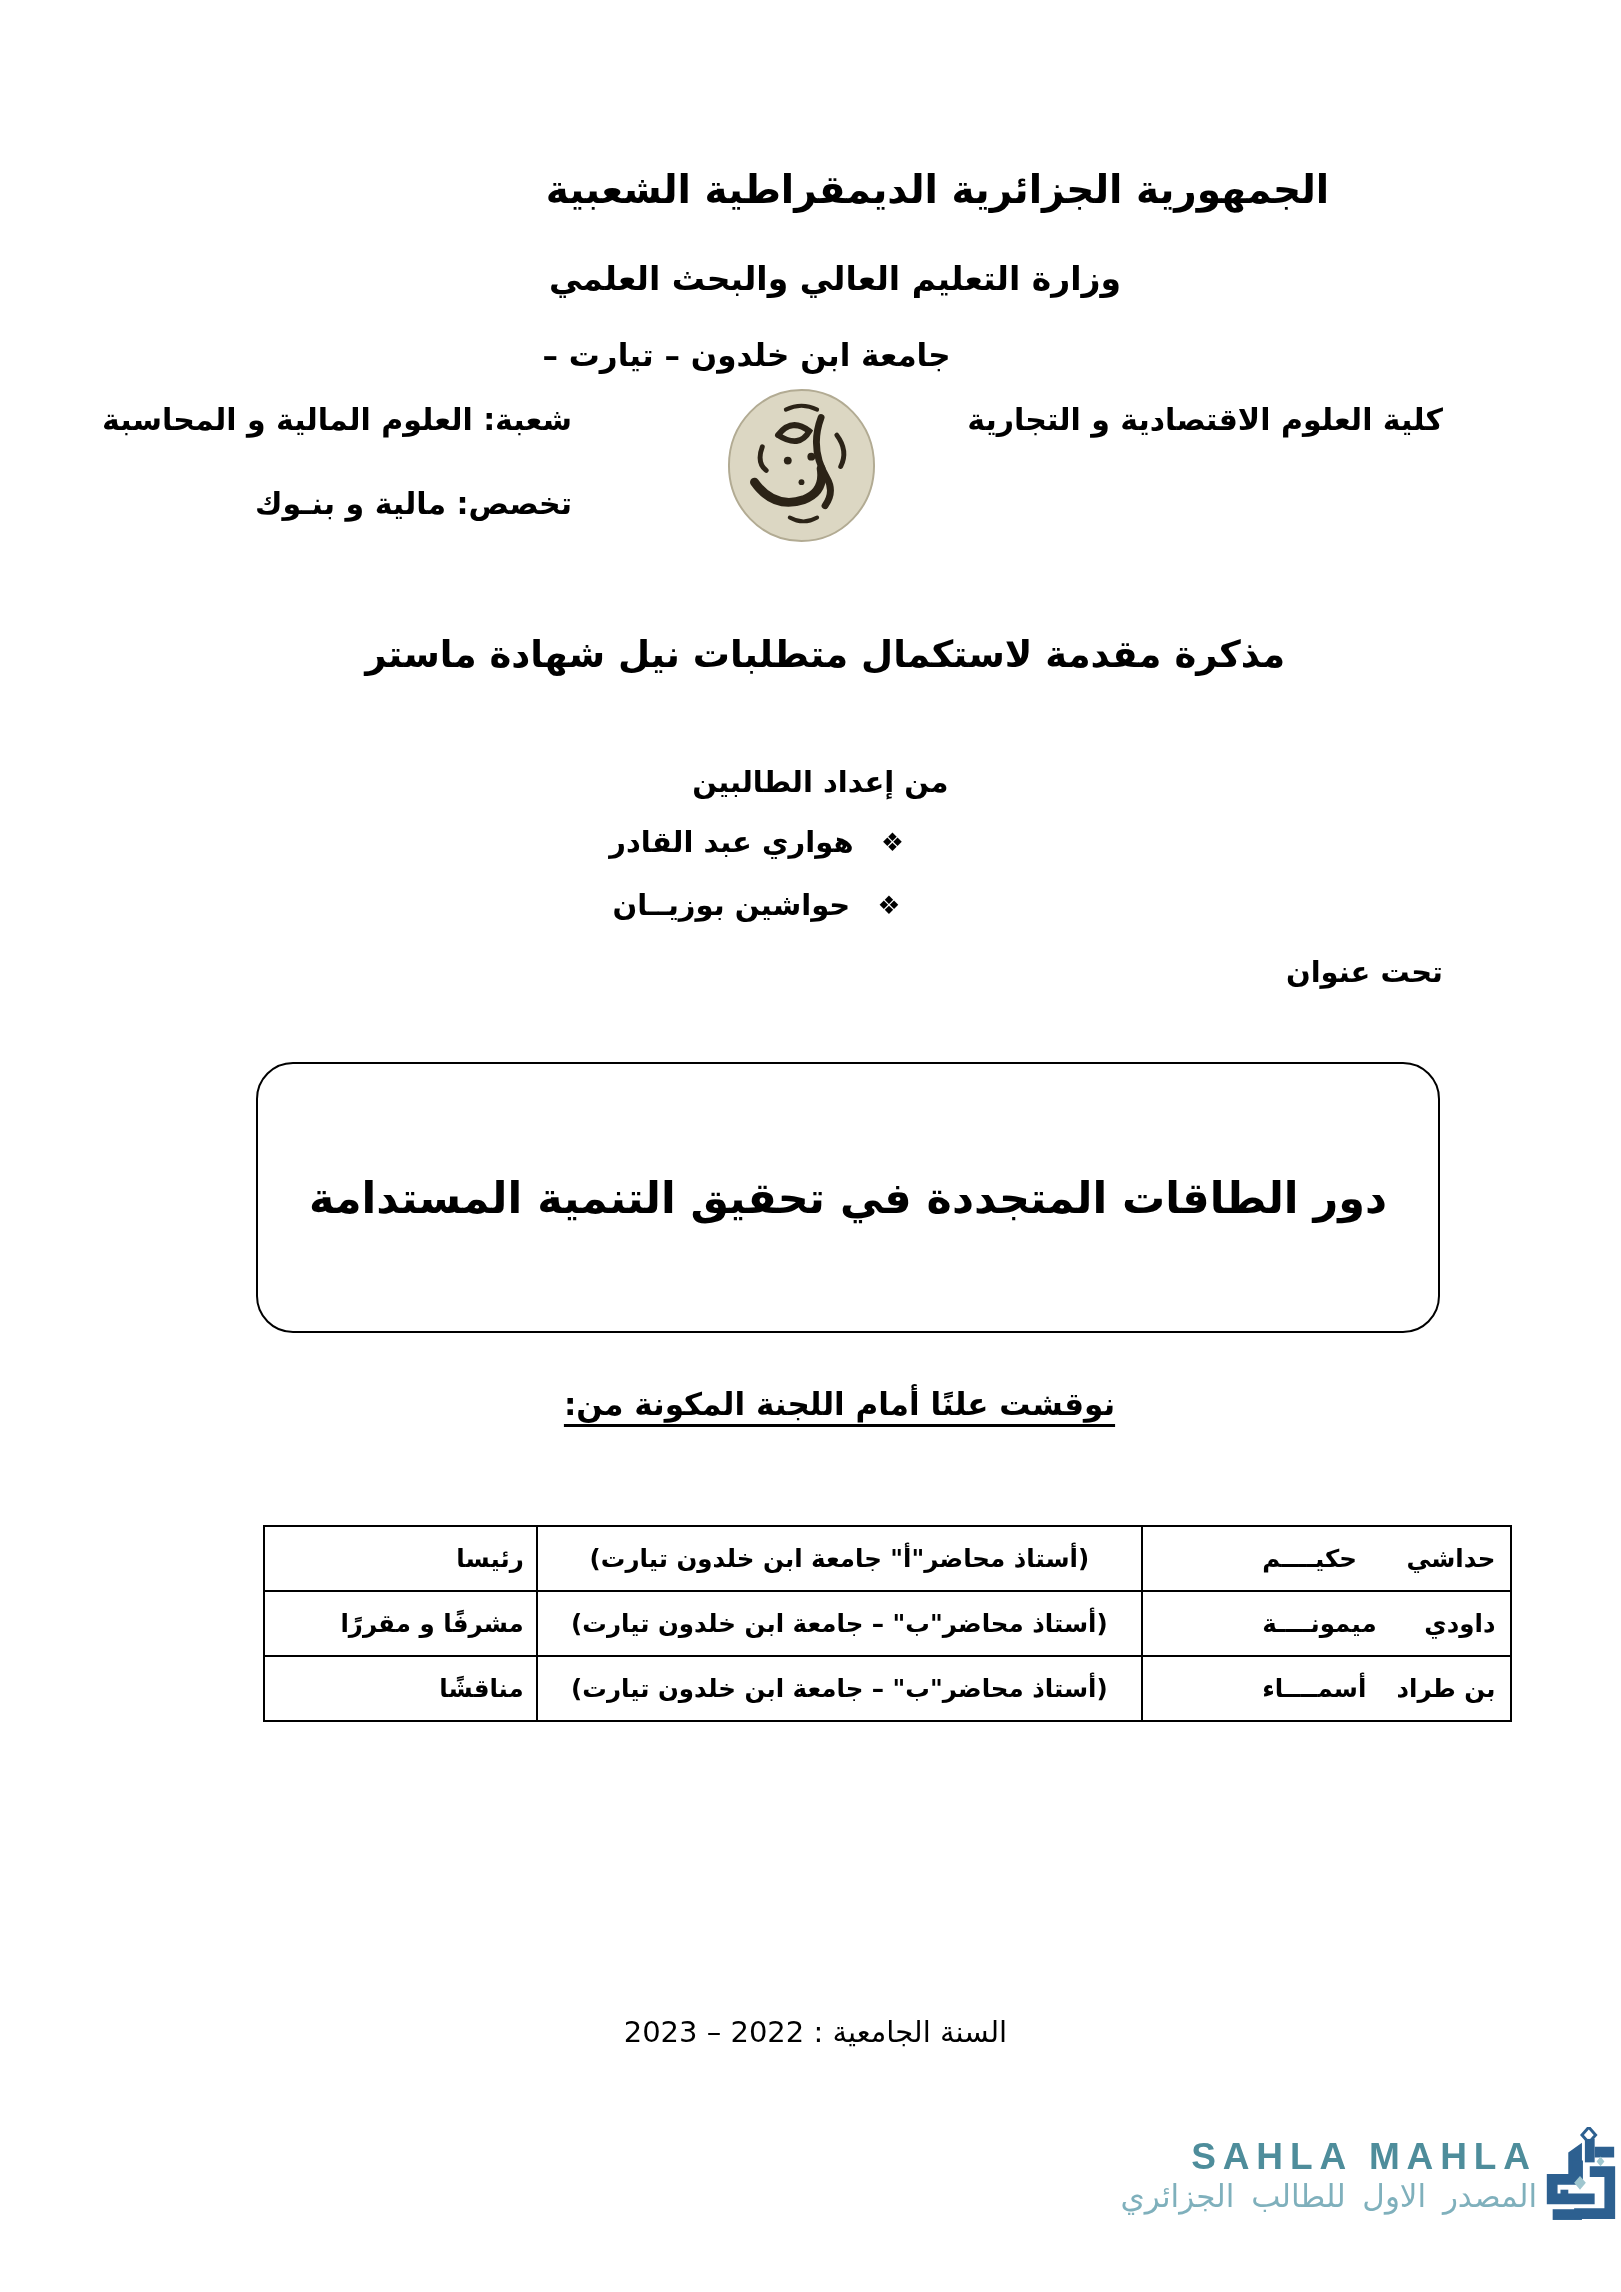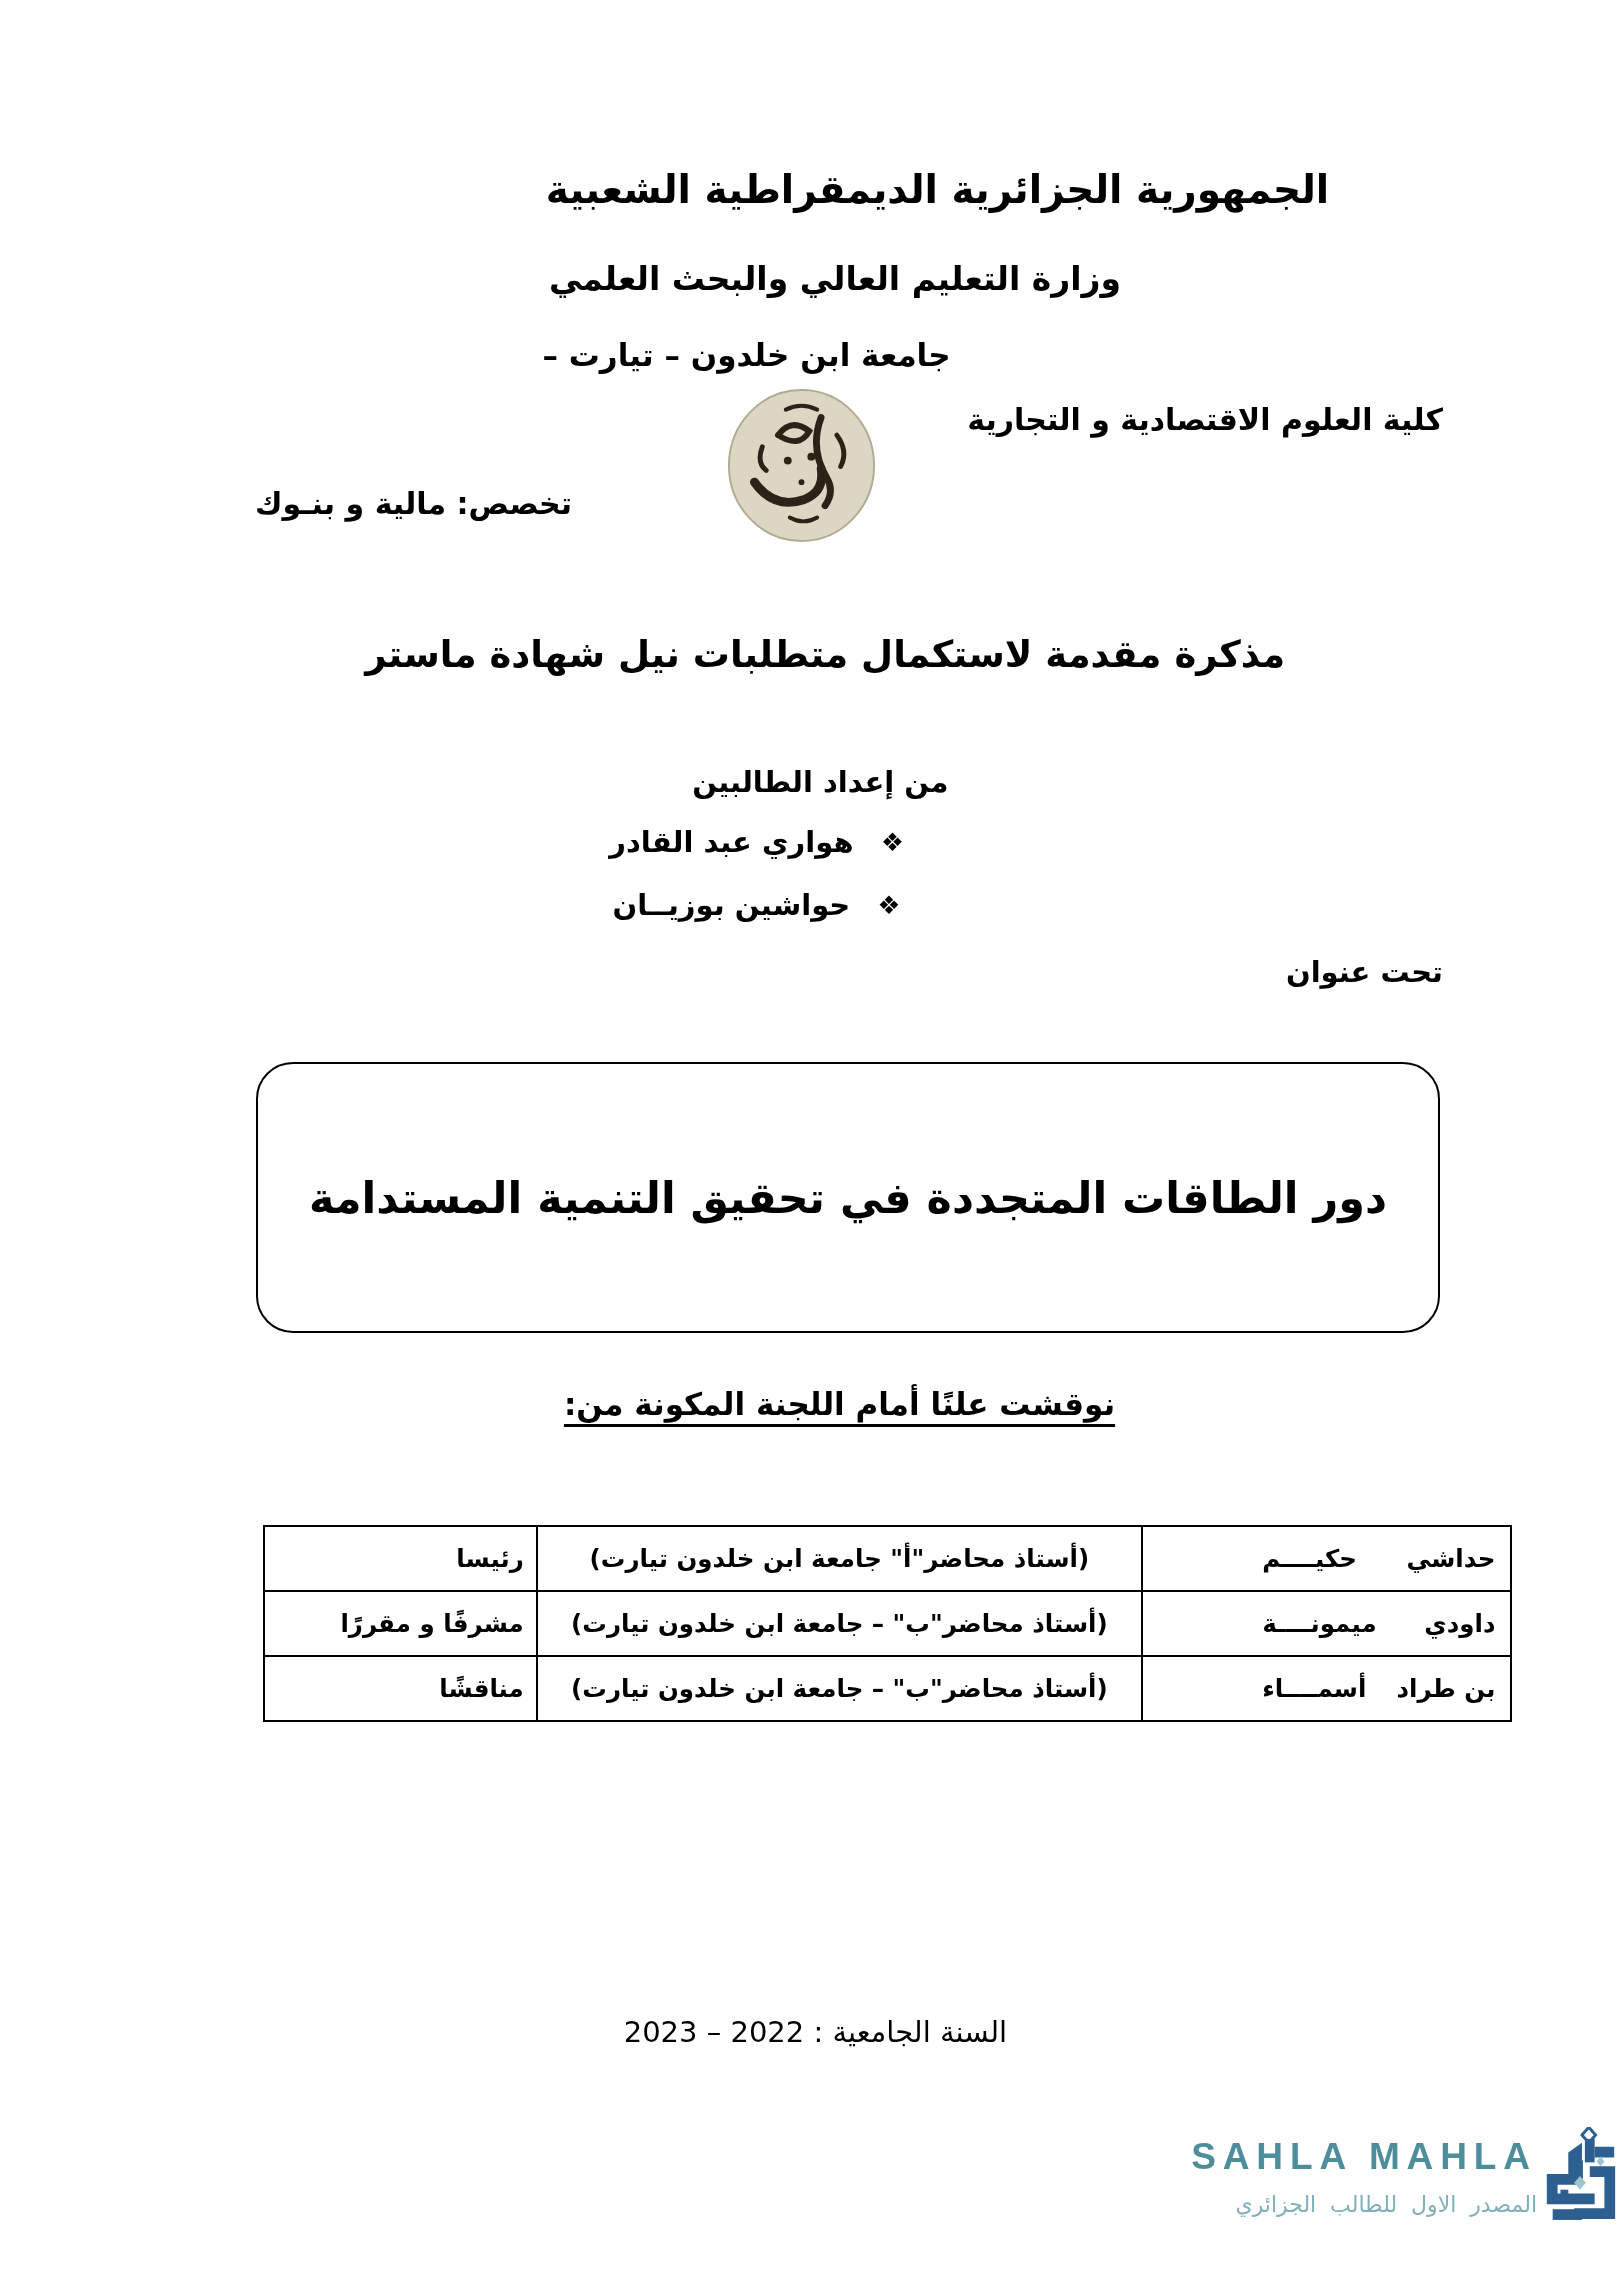--- a/index.html
+++ b/index.html
@@ -63,34 +63,35 @@
 
   
   .year{top:2015px;left:4.9px;font-size:29px;}
 
   
   .footer-brand{top:2123px;right:0;width:588px;display:flex;direction:ltr;
     justify-content:flex-end;align-items:flex-start;}
   .brand-text{text-align:right;padding-top:13.7px;}
   .brand-name{font-family:"Liberation Sans","DejaVu Sans",sans-serif;
     font-weight:bold;font-size:37px;letter-spacing:6.9px;color:#4e8d9b;line-height:39px;}
-  .brand-tagline{font-size:22px;color:#7fb0bc;margin-top:16px;word-spacing:6.9px;
+  .brand-tagline{font-size:31px;color:#7fb0bc;margin-top:2px;word-spacing:6.9px;
     direction:rtl;}
   .brand-mark{width:82px;height:100px;margin-left:2px;margin-top:3.9px;flex:0 0 auto;}
 </style>
 </head>
 <body>
 
 <div class="page">
 
   <div class="abs center-line b h-republic">الجمهورية الجزائرية الديمقراطية الشعبية</div>
   <div class="abs center-line b h-ministry">وزارة التعليم العالي والبحث العلمي</div>
   <div class="abs center-line b h-university">جامعة ابن خلدون – تيارت –</div>
 
   <div class="abs fac fac-r1">كلية العلوم الاقتصادية و التجارية</div>
+  <div class="abs fac fac-l1">شعبة: العلوم المالية و المحاسبة</div>
   <div class="abs fac fac-l2">تخصص: مالية و بنـوك</div>
 
   <svg class="abs seal" viewBox="0 0 152 158" xmlns="http://www.w3.org/2000/svg">
     <ellipse cx="76" cy="79" rx="74" ry="77" fill="#dcd7c3" stroke="#b2ab93" stroke-width="2"></ellipse>
     <g fill="none" stroke="#2b2317" stroke-linecap="round">
       <path d="M28,96 Q48,124 78,114 Q100,106 96,82" stroke-width="9"></path>
       <path d="M96,30 Q84,62 102,92 Q110,106 100,120" stroke-width="7"></path>
       <path d="M52,48 Q66,30 84,44 Q74,62 52,48" stroke-width="6"></path>
       <path d="M36,60 Q30,76 40,84" stroke-width="5"></path>
       <path d="M112,48 Q124,64 116,80" stroke-width="5"></path>

